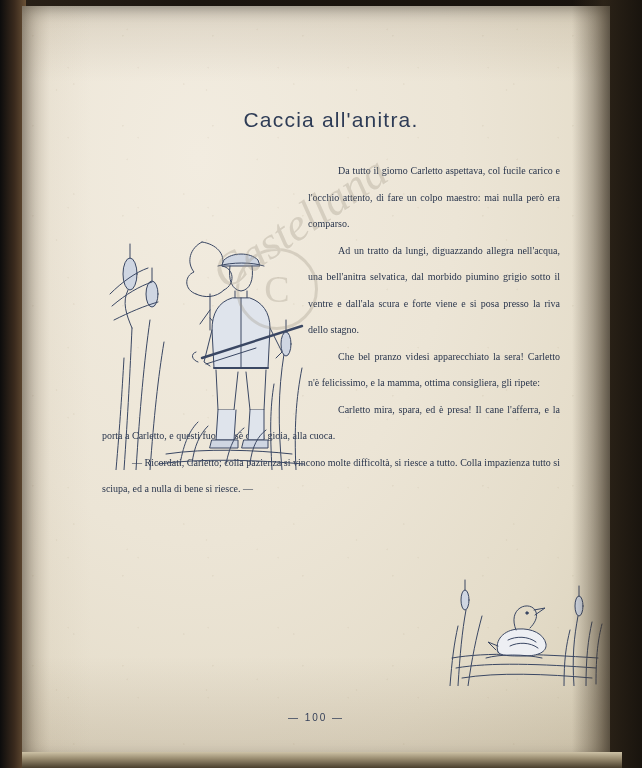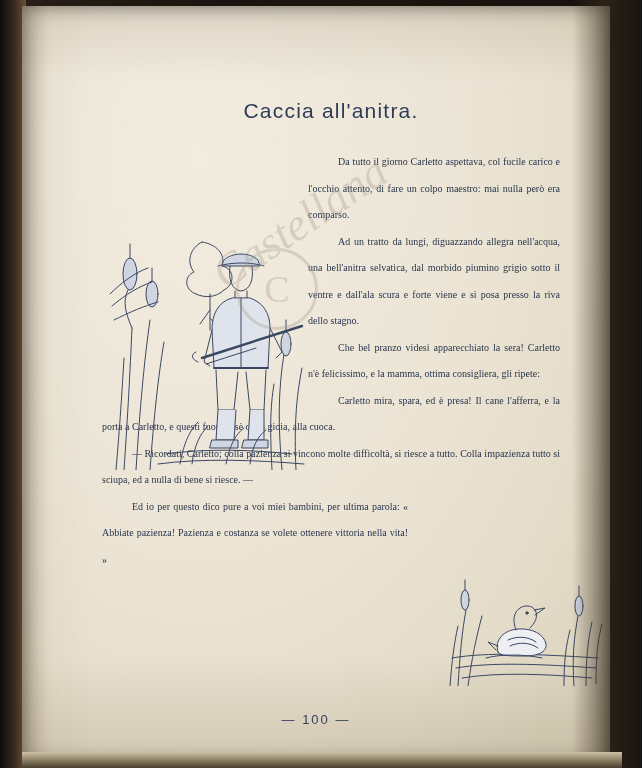--- a/index.html
+++ b/index.html
@@ -81,21 +81,21 @@
     width: 458px;
     z-index: 3;
   }
   .title {
     text-align: center;
     font-size: 21px;
     letter-spacing: 1.2px;
     color: #2e3c56;
     font-family: "Liberation Sans", sans-serif;
     font-weight: 400;
-    margin: 7px 0 26px 0;
+    margin: 16px 0 26px 0;
   }
   .body-text {
     font-size: 10px;
     line-height: 26.5px;
     color: #29354c;
     text-align: justify;
     text-justify: inter-word;
   }
   .body-text p {
     margin: 0;
@@ -112,21 +112,21 @@
     float: right;
     width: 140px;
     height: 120px;
     margin: 6px 0 2px 12px;
   }
   .folio {
     position: absolute;
     left: 0; right: 0;
     top: 706px;
     text-align: center;
-    font-size: 13px;
+    font-size: 10px;
     color: #36415a;
     font-family: "Liberation Sans", sans-serif;
     letter-spacing: 2px;
     z-index: 4;
   }
   
   .illo-hunter {
     position: absolute;
     left: 84px;
     top: 196px;
@@ -320,21 +320,20 @@
       <h1 class="title">Caccia all'anitra.</h1>
 
       <div class="body-text">
         <div class="wrap-right"></div>
         <p>Da tutto il giorno Carletto aspettava, col fucile carico e l'occhio attento, di fare un colpo maestro: mai nulla però era comparso.</p>
         <p>Ad un tratto da lungi, diguazzando allegra nell'acqua, una bell'anitra selvatica, dal morbido piumino grigio sotto il ventre e dall'ala scura e forte viene e si posa presso la riva dello stagno.</p>
         <p>Che bel pranzo videsi apparecchiato la sera! Carletto n'è felicissimo, e la mamma, ottima consigliera, gli ripete:</p>
         <p>Carletto mira, spara, ed è presa! Il cane l'afferra, e la porta a Carletto, e questi fuori di sè dalla gioia, alla cuoca.</p>
         <p>— Ricordati, Carletto; colla pazienza si vincono molte difficoltà, si riesce a tutto. Colla impazienza tutto si sciupa, ed a nulla di bene si riesce. —</p>
         <div class="wrap-duck"></div>
-        <p>Ed io per questo dico pure a voi miei bambini, per ultima parola: « Abbiate pazienza! Pazienza e costanza se volete ottenere vittoria nella vita! »</p>
       </div>
     </div>
 
     <div class="folio">— 100 —</div>
   </div>
 
   <div class="page-right-curl"></div>
   <div class="bottom-edge"></div>
 </div>
 

